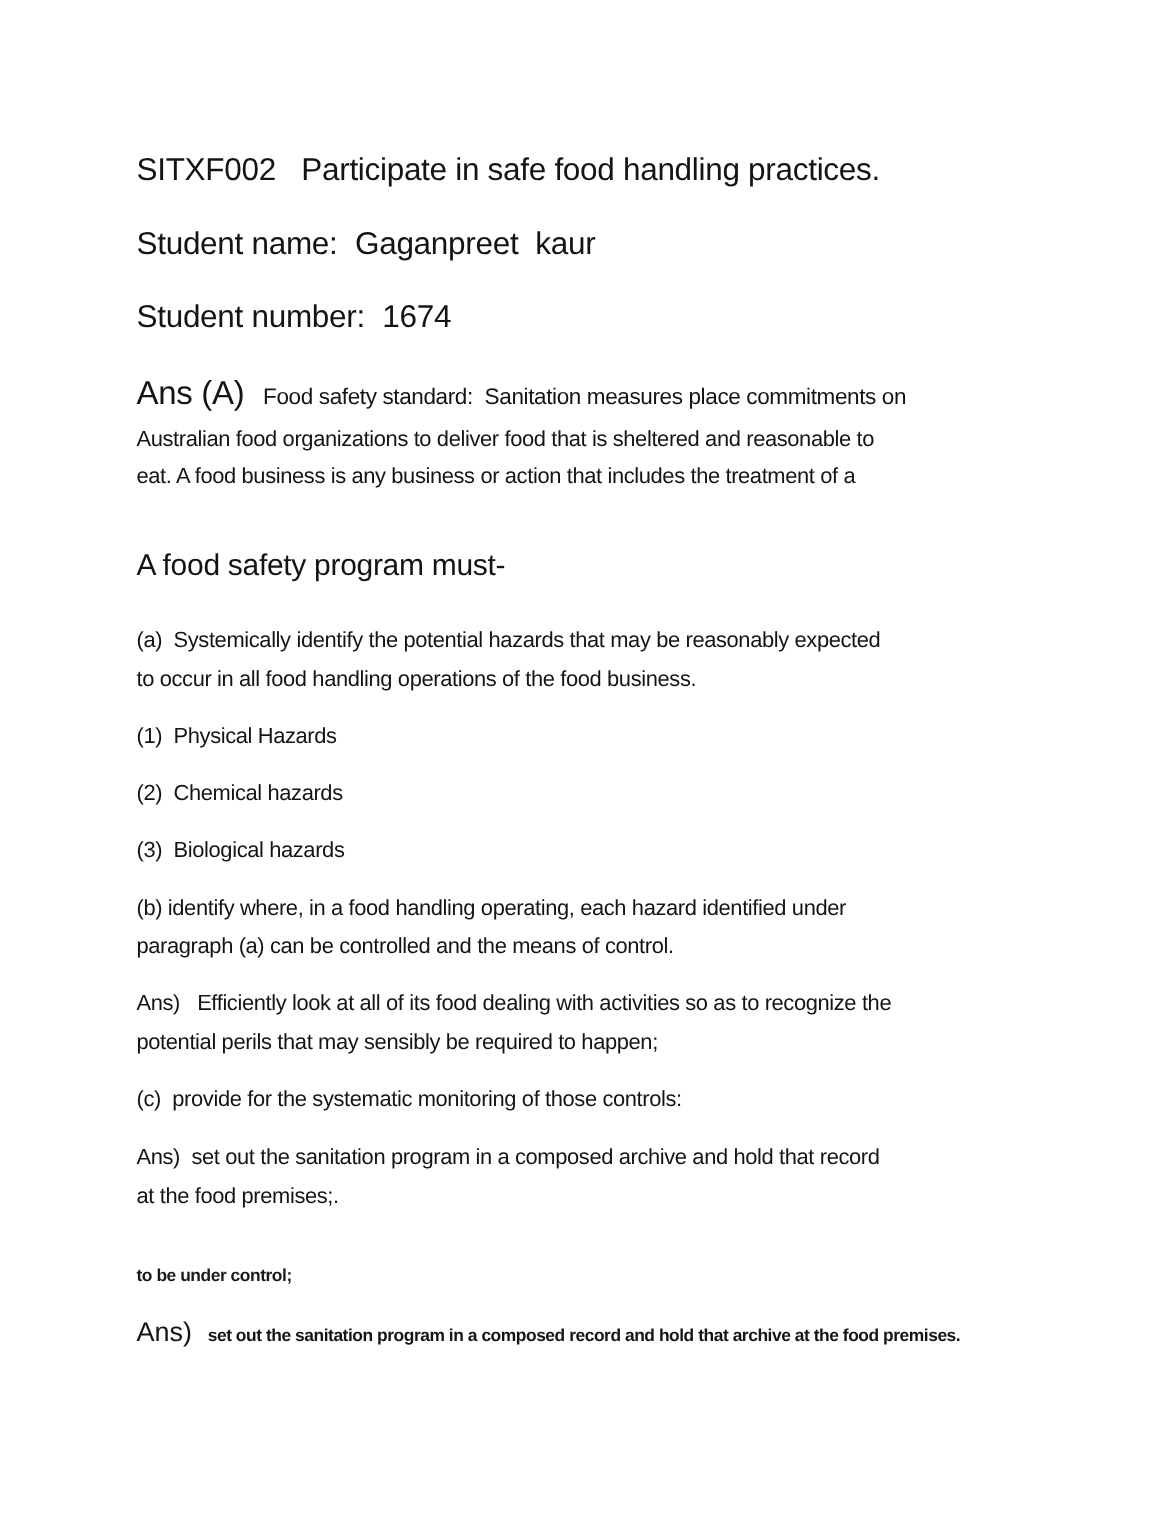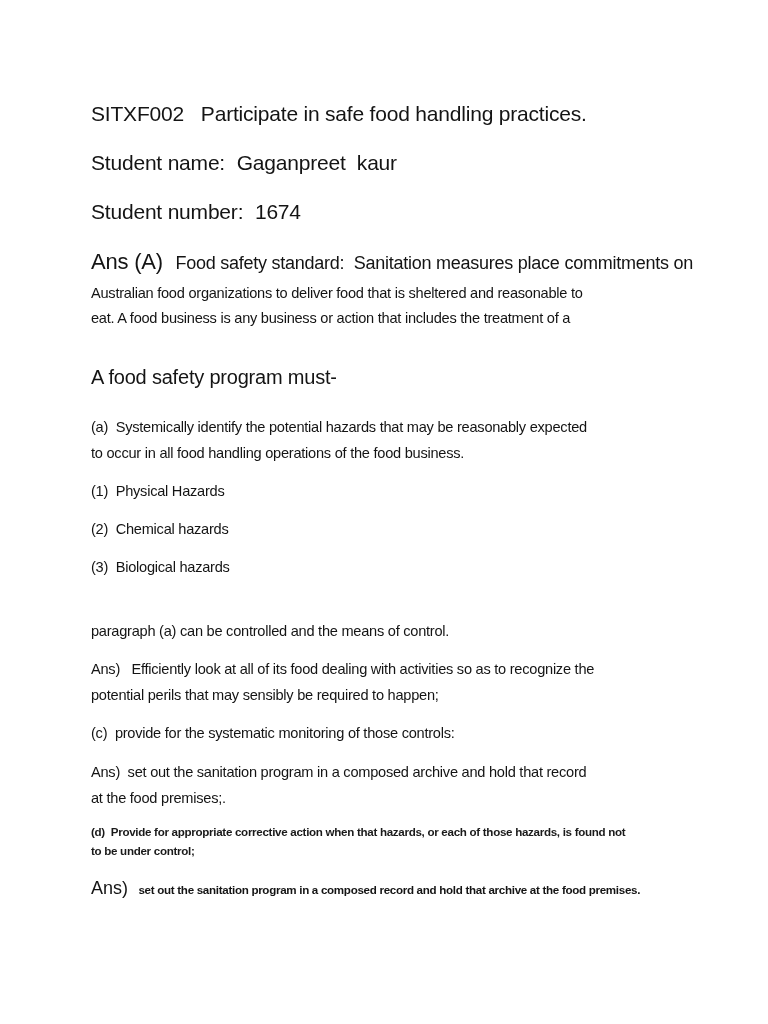--- a/index.html
+++ b/index.html
@@ -53,21 +53,21 @@
     }
     .ans-mid {
       font-size: 18px;
     }
     .smaller-inline {
       font-size: 11.6px;
       font-weight: bold;
       letter-spacing: -0.3px;
     }
     .inline-14 {
-      font-size: 18px;
+      font-size: 15px;
       letter-spacing: -0.25px;
       margin-top: 16px;
     }
   </style>
 </head>
 <body>
 
 <div class="page">
 
   <div class="line h-large" style="top:102px;">
@@ -109,20 +109,23 @@
   <div class="line body-text" style="top:478px;">
     <span style="white-space:pre;">(1)  Physical Hazards</span>
   </div>
   <div class="line body-text" style="top:516px;">
     <span style="white-space:pre;">(2)  Chemical hazards</span>
   </div>
   <div class="line body-text" style="top:554px;">
     <span style="white-space:pre;">(3)  Biological hazards</span>
   </div>
 
+  <div class="line body-text" style="top:593px;">
+    <span>(b) identify where, in a food handling operating, each hazard identified under</span>
+  </div>
   <div class="line body-text" style="top:618px;">
     <span>paragraph (a) can be controlled and the means of control.</span>
   </div>
 
   <div class="line body-text" style="top:656px;">
     <span style="white-space:pre;">Ans)   Efficiently look at all of its food dealing with activities so as to recognize the</span>
   </div>
   <div class="line body-text" style="top:682px;">
     <span>potential perils that may sensibly be required to happen;</span>
   </div>
@@ -131,23 +134,20 @@
     <span style="white-space:pre;">(c)  provide for the systematic monitoring of those controls:</span>
   </div>
 
   <div class="line body-text" style="top:759px;">
     <span style="white-space:pre;">Ans)  set out the sanitation program in a composed archive and hold that record</span>
   </div>
   <div class="line body-text" style="top:785px;">
     <span>at the food premises;.</span>
   </div>
 
-  <div class="line small-text" style="top:822px;">
-    <span style="white-space:pre;">(d)  Provide for appropriate corrective action when that hazards, or each of those hazards, is found not</span>
-  </div>
   <div class="line small-text" style="top:841px;">
     <span>to be under control;</span>
   </div>
 
   <div class="line" style="top:878px;">
     <span class="ans-mid">Ans)</span>
     <span class="smaller-inline" style="margin-left:6px;">set out the sanitation program in a composed record and hold that archive at the food premises.</span>
   </div>
 
 </div>

